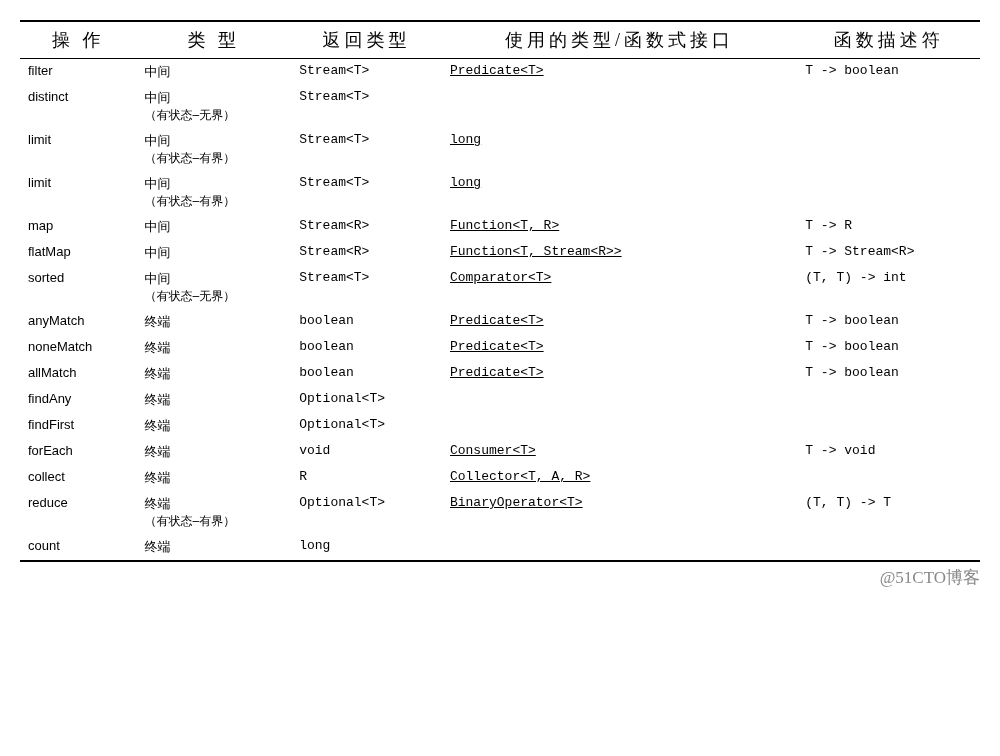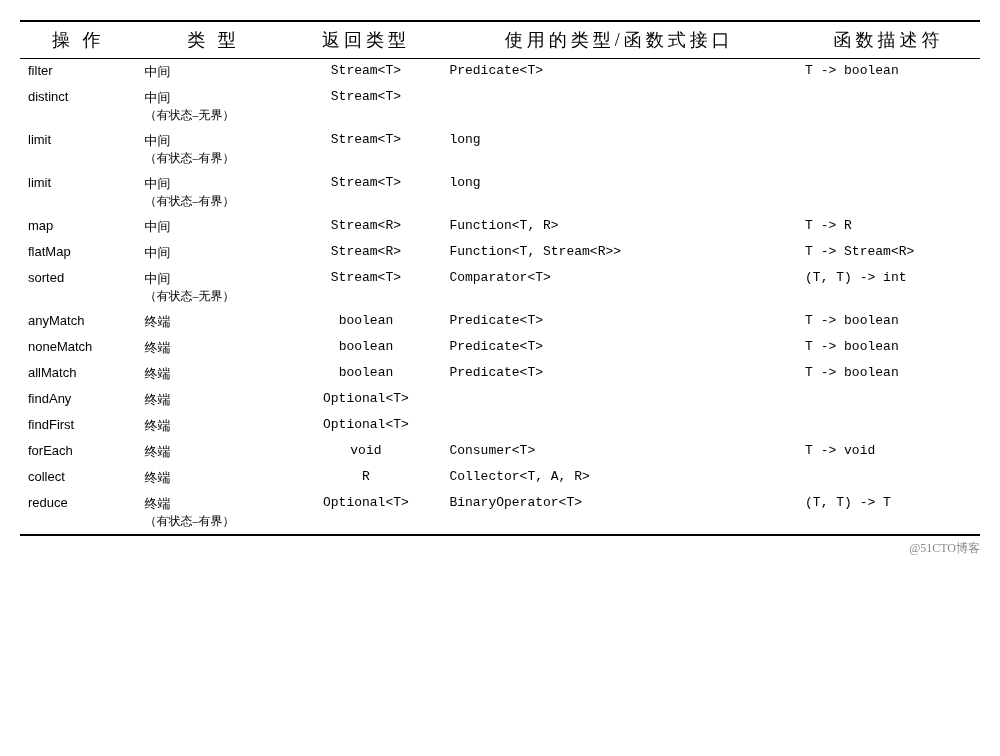--- a/index.html
+++ b/index.html
@@ -53,38 +53,38 @@
       white-space: nowrap;
     }
     td.type-cn {
       font-family: "SimSun", "宋体", serif;
       font-size: 13px;
       white-space: pre-line;
     }
     td.return-type {
       font-family: "Courier New", Courier, monospace;
       font-size: 13px;
-      text-align: center;
     }
     td.used-type {
       font-family: "Courier New", Courier, monospace;
       font-size: 13px;
+      text-decoration: underline;
     }
     td.func-desc {
       font-family: "Courier New", Courier, monospace;
       font-size: 13px;
     }
     .watermark {
       text-align: right;
-      font-size: 12px;
+      font-size: 17px;
       color: #888;
       margin-top: 4px;
     }
     .sub-note {
-      font-family: Liberation Serif, serif;
+      font-family: Liberation Sans, sans-serif;
       font-size: 12px;
       margin-top: 20px;
     }
   </style>
 </head>
 <body>
 
 <div class="page-container">
   <table>
     <thead>
@@ -195,16 +195,23 @@
           <td class="used-type">Collector&lt;T, A, R&gt;</td>
           <td class="func-desc"></td>
         </tr>
         <tr>
           <td class="op-name">reduce</td>
           <td class="type-cn">终端<br><span class="sub-note">（有状态–有界）</span></td>
           <td class="return-type">Optional&lt;T&gt;</td>
           <td class="used-type">BinaryOperator&lt;T&gt;</td>
           <td class="func-desc">(T, T) -&gt; T</td>
         </tr>
+        <tr>
+          <td class="op-name">count</td>
+          <td class="type-cn">终端</td>
+          <td class="return-type">long</td>
+          <td class="used-type"></td>
+          <td class="func-desc"></td>
+        </tr>
       </tbody>
   </table>
   <div class="watermark">@51CTO博客</div>
 </div>
 
 </body></html>

